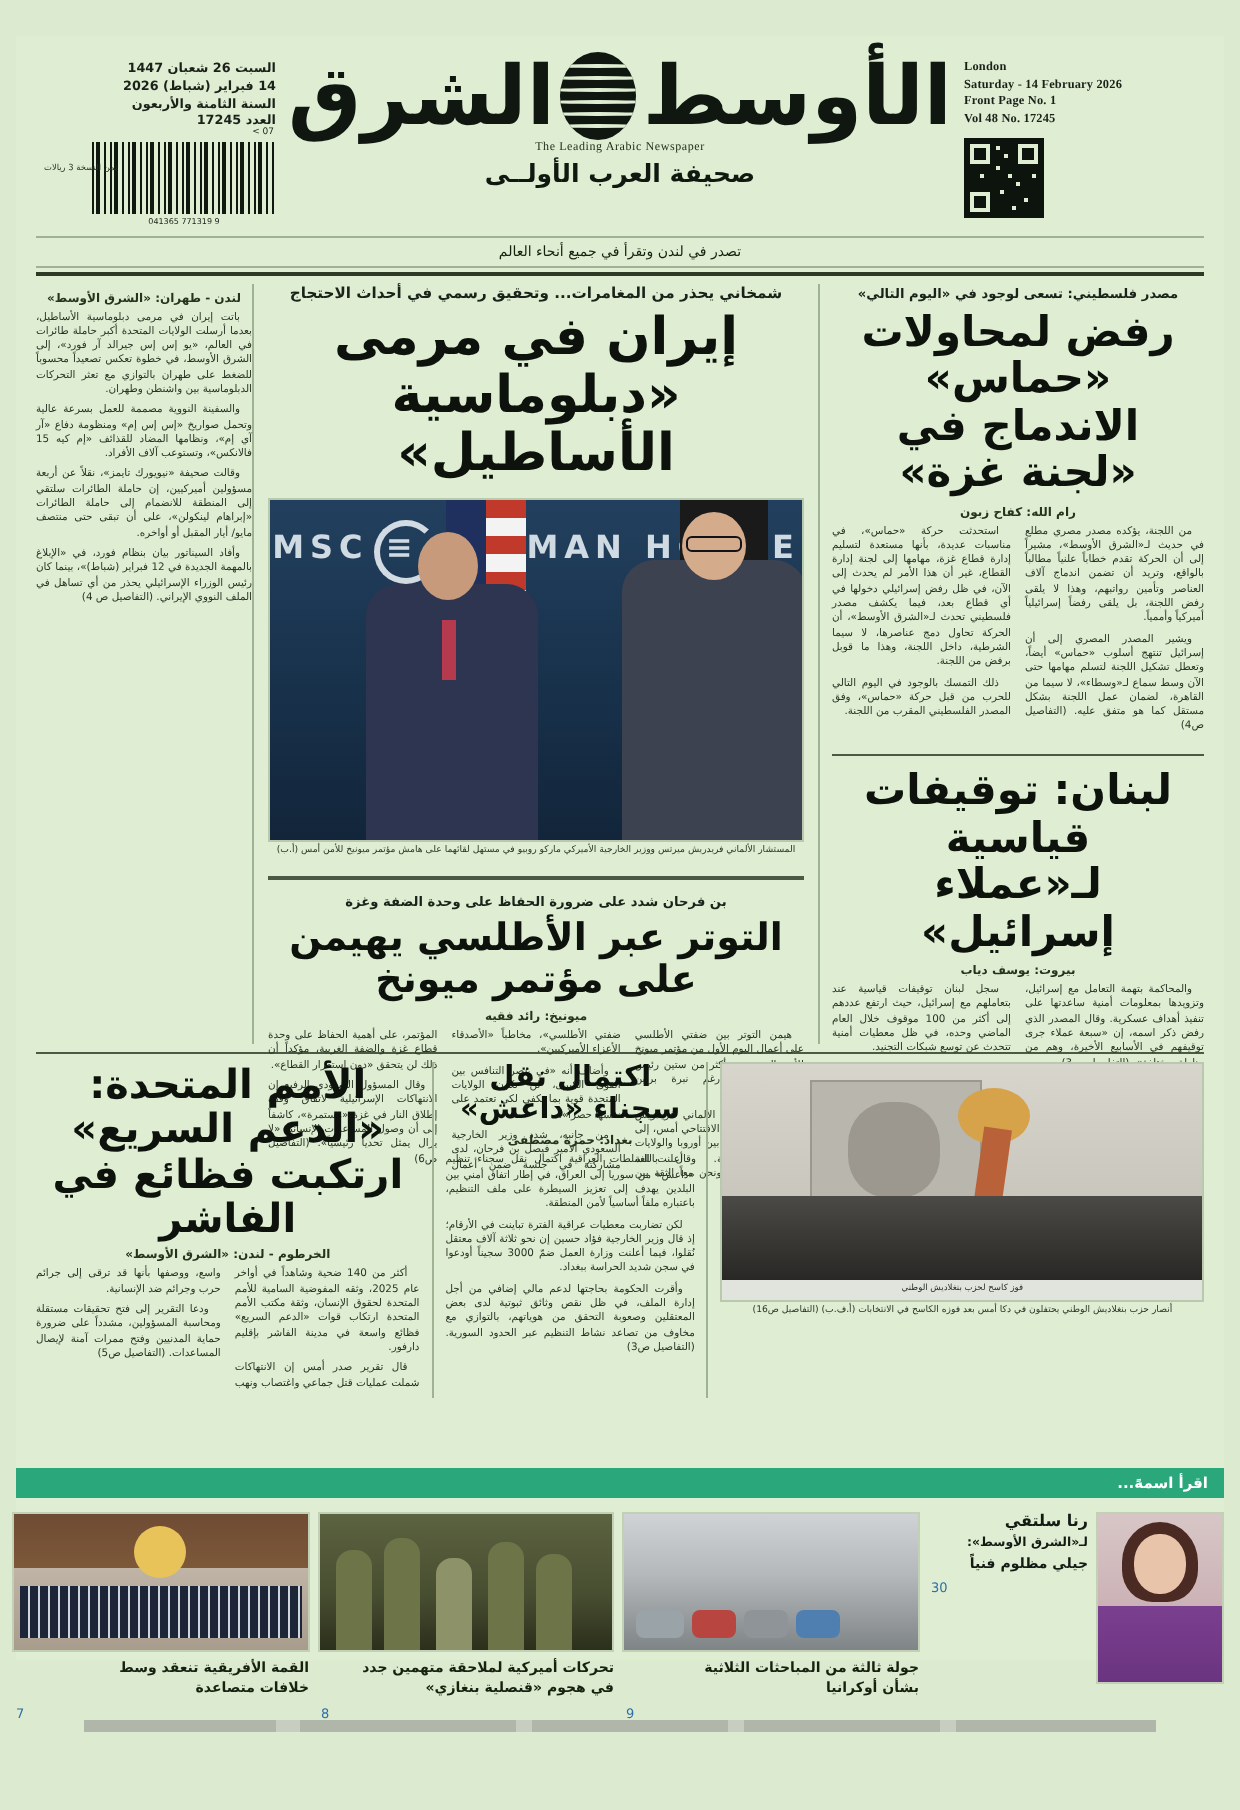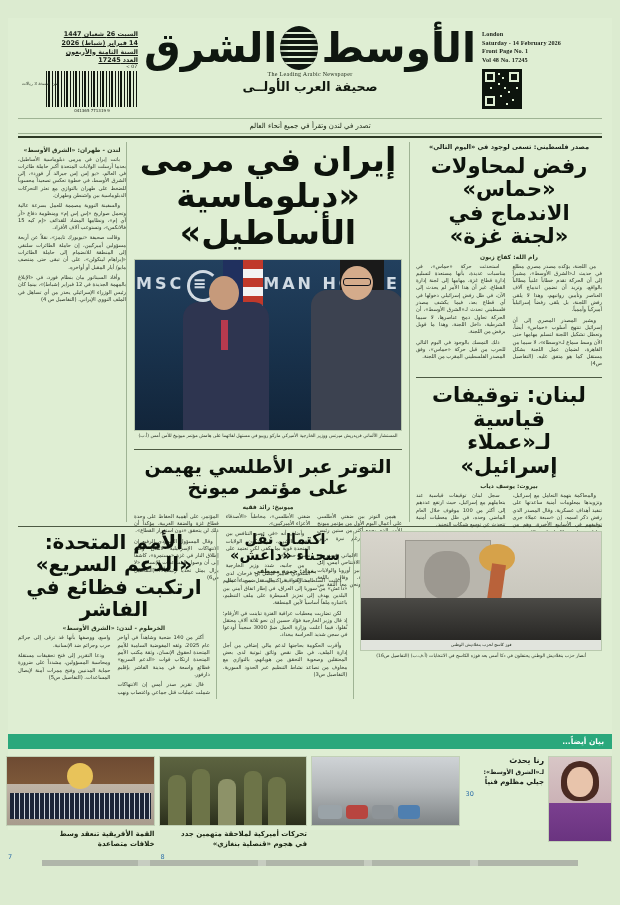--- a/index.html
+++ b/index.html
@@ -70,21 +70,21 @@
   .globe i:nth-child(6){top:36px;}
   .tagline-en{
     font-family:"Liberation Serif","DejaVu Serif",serif;
     font-size:6px;color:#24301f;margin-top:1px;letter-spacing:.3px;
   }
   .tagline-ar{
     font-weight:bold;font-size:12.5px;color:#11180f;margin-top:2px;
     letter-spacing:.5px;
   }
   .mast-right{
-    width:120px;text-align:right;padding-top:6px;text-decoration:underline;
+    width:120px;text-align:right;padding-top:6px;
   }
   .mast-right .line{
     font-weight:bold;font-size:6.4px;line-height:8.8px;color:#1b2119;
     white-space:nowrap;
   }
   .barcode{
     margin-top:6px;height:36px;width:92px;margin-right:0;margin-left:auto;
     background:
       repeating-linear-gradient(90deg,#10180f 0 1px,#dfeed3 1px 2px,#10180f 2px 4px,#dfeed3 4px 6px,#10180f 6px 7px,#dfeed3 7px 9px);
     position:relative;
@@ -116,21 +116,21 @@
 
   .kicker{
     font-size:7.6px;font-weight:bold;text-align:center;color:#1a231a;
     line-height:10px;margin-bottom:3px;
   }
   .kicker-sm{font-size:6.6px;}
   h1.head{
     margin:0;text-align:center;font-weight:bold;color:#0d130c;
     line-height:1.12;
   }
-  .head-main{font-size:33px;letter-spacing:-.4px;}
+  .head-main{font-size:26px;letter-spacing:-.4px;}
   .head-left{font-size:21px;}
   .head-mid{font-size:19px;}
   .head-low{font-size:14.5px;}
   .head-right{font-size:20px;}
 
   .byline{
     font-size:6px;font-weight:bold;text-align:center;color:#28331f;
     margin:4px 0 3px;
   }
   .body-txt{
@@ -304,20 +304,21 @@
           <p>باتت إيران في مرمى دبلوماسية الأساطيل، بعدما أرسلت الولايات المتحدة أكبر حاملة طائرات في العالم، «يو إس إس جيرالد آر فورد»، إلى الشرق الأوسط، في خطوة تعكس تصعيداً محسوباً للضغط على طهران بالتوازي مع تعثر التحركات الدبلوماسية بين واشنطن وطهران.</p>
           <p>والسفينة النووية مصممة للعمل بسرعة عالية وتحمل صواريخ «إس إس إم» ومنظومة دفاع «آر آي إم»، ونظامها المضاد للقذائف «إم كيه 15 فالانكس»، وتستوعب آلاف الأفراد.</p>
           <p>وقالت صحيفة «نيويورك تايمز»، نقلاً عن أربعة مسؤولين أميركيين، إن حاملة الطائرات سلتقي إلى المنطقة للانضمام إلى حاملة الطائرات «إبراهام لينكولن»، على أن تبقى حتى منتصف مايو/ أيار المقبل أو أواخره.</p>
           <p>وأفاد السيناتور بيان بنظام فورد، في «الإبلاغ بالمهمة الجديدة في 12 فبراير (شباط)»، بينما كان رئيس الوزراء الإسرائيلي يحذر من أي تساهل في الملف النووي الإيراني. (التفاصيل ص 4)</p>
         </div>
       </div>
 
       <div class="vrule" style="order:2;"></div>
 
       <div class="col-mid" style="order:1;">
+        <div class="kicker">شمخاني يحذر من المغامرات... وتحقيق رسمي في أحداث الاحتجاج</div>
         <h1 class="head head-main">إيران في مرمى «دبلوماسية الأساطيل»</h1>
 
         <div class="photo photo-main" style="margin-top:7px;">
           <div class="ph-bg"></div>
           <div class="ph-ring"></div>
           <div class="ph-logo">MSC ≡ GERMAN HOUSE</div>
           <div class="flag flag-us"></div>
           <div class="flag flag-de"></div>
 
           <div class="person p1">
@@ -326,20 +327,21 @@
           </div>
           <div class="person p2">
             <span class="head-c"></span>
               <span class="glass"></span>
           </div>
         </div>
         <div class="cap">المستشار الألماني فريدريش ميرتس ووزير الخارجية الأميركي ماركو روبيو في مستهل لقائهما على هامش مؤتمر ميونيخ للأمن أمس (أ.ب)</div>
 
         <div class="rule-h dark"></div>
 
+        <div class="kicker kicker-sm">بن فرحان شدد على ضرورة الحفاظ على وحدة الضفة وغزة</div>
         <h1 class="head head-mid">التوتر عبر الأطلسي يهيمن على مؤتمر ميونخ</h1>
         <div class="byline">ميونيخ: رائد فقيه</div>
         <div class="body-txt c3">
           <p>هيمن التوتر بين ضفتي الأطلسي على أعمال اليوم الأول من مؤتمر ميونخ للأمن الذي يجمع أكثر من ستين رئيس دولة وحكومة، رغم نبرة براين التصالحية.</p>
           <p>ودعا المستشار الألماني فريدريش ميرتس، في خطابه الافتتاحي أمس، إلى إصلاح وإعادة الثقة بين أوروبا والولايات المتحدة الأميركية. وقال باللغة الإنجليزية: «نحتاج ونحن معاً الثقة بين ضفتي الأطلسي»، مخاطباً «الأصدقاء الأعزاء الأميركيين».</p>
           <p>وأضاف أنه «في عصر التنافس بين القوى الكبرى، لن تكون الولايات المتحدة قوية بما يكفي لكي تعتمد على نفسها حصراً».</p>
           <p>من جانبه، شدد وزير الخارجية السعودي الأمير فيصل بن فرحان، لدى مشاركته في جلسة ضمن أعمال المؤتمر، على أهمية الحفاظ على وحدة قطاع غزة والضفة الغربية، مؤكداً أن ذلك لن يتحقق «دون استقرار القطاع».</p>
           <p>وقال المسؤول السعودي الرفيع إن الانتهاكات الإسرائيلية لاتفاق وقف إطلاق النار في غزة «مستمرة»، كاشفاً إلى أن وصول المساعدات الإنسانية «لا يزال يمثل تحدياً رئيسياً». (التفاصيل ص6)</p>
         </div>
       </div>
@@ -417,47 +419,52 @@
           <div class="bd-hand"></div>
           <div class="bd-crowd"></div>
           <div class="bd-tag">فوز كاسح لحزب بنغلاديش الوطني</div>
         </div>
         <div class="cap">أنصار حزب بنغلاديش الوطني يحتفلون في دكا أمس بعد فوزه الكاسح في الانتخابات (أ.ف.ب) (التفاصيل ص16)</div>
       </div>
     </div>
   </div>
 
   <div class="alsoread">
-    <div class="also-bar">بيان أيضاً...</div>
+    <div class="also-bar">اقرأ اسمهً...</div>
 
     <div class="teasers">
 
       <div class="teaser t-first">
         <div class="t-thumb">
           <div class="th-woman">
               <span class="h"></span>
               <span class="f"></span>
             </div>
         </div>
         <div class="t-text">
-          <div class="t1-name">رنا يحدث</div>
+          <div class="t1-name">رنا سلتقي</div>
           <div class="t1-src">لـ«الشرق الأوسط»:</div>
           <div class="t1-line">جيلي مظلوم فنياً</div>
           <div class="t-page">30</div>
         </div>
       </div>
 
       <div class="teaser" style="display:block;">
         <div class="t-thumb" style="width:100%;height:68px;">
           <div class="th-rubble">
             <span class="car" style="left:6px;width:24px;background:#9aa3a8;"></span>
             <span class="car" style="left:34px;width:22px;background:#b8453f;"></span>
             <span class="car" style="left:60px;width:22px;background:#8e9498;"></span>
             <span class="car" style="left:86px;width:22px;background:#4f7fb0;"></span>
           </div>
+        </div>
+        <div class="t-below">
+          <div class="t-title">جولة ثالثة من المباحثات الثلاثية</div>
+          <div class="t-title">بشأن أوكرانيا</div>
+          <div class="t-page">9</div>
         </div>
       </div>
 
       <div class="teaser" style="display:block;">
         <div class="t-thumb" style="width:100%;height:68px;">
           <div class="th-soldier">
             <span class="s" style="left:8px;"></span>
             <span class="s" style="left:32px;height:56px;"></span>
             <span class="s" style="left:58px;height:46px;background:#8d9268;"></span>
             <span class="s" style="left:84px;height:54px;"></span>

